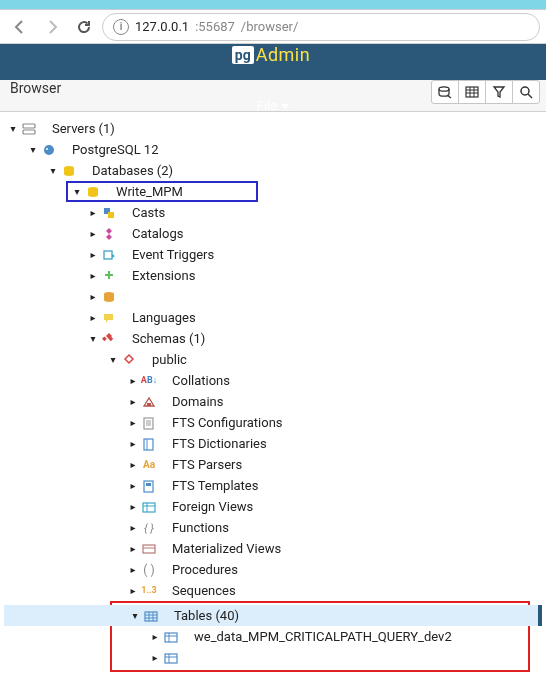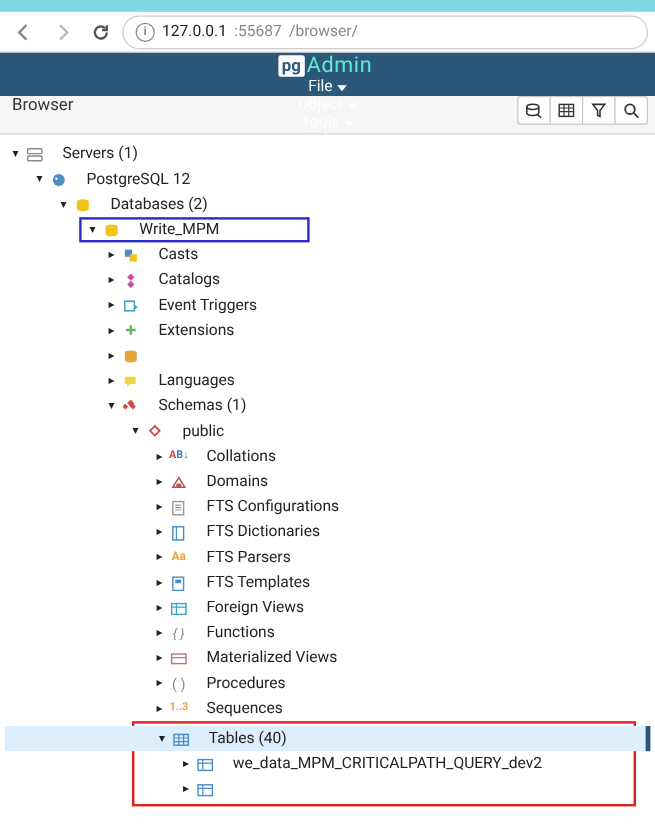--- a/index.html
+++ b/index.html
@@ -77,32 +77,33 @@
   }
   .logo-box {
     background: #fff;
     color: #2b5779;
     font-weight: bold;
     font-size: 14px;
     padding: 1px 3px;
     border-radius: 2px;
   }
   .logo-text {
-    color: #5eead4;
+    color: #fde047;
     font-weight: 400;
     font-size: 18px;
     letter-spacing: 0.5px;
   }
   .menu-item {
     padding: 0 10px;
     height: 100%;
     display: flex;
     align-items: center;
     gap: 4px;
     font-size: 13px;
+    margin-top: 33px;
   }
   .chev-down {
     width: 0; height: 0;
     border-left: 4px solid transparent;
     border-right: 4px solid transparent;
     border-top: 5px solid #fff;
     margin-top: 2px;
   }
   .browser-header {
     display: flex;

